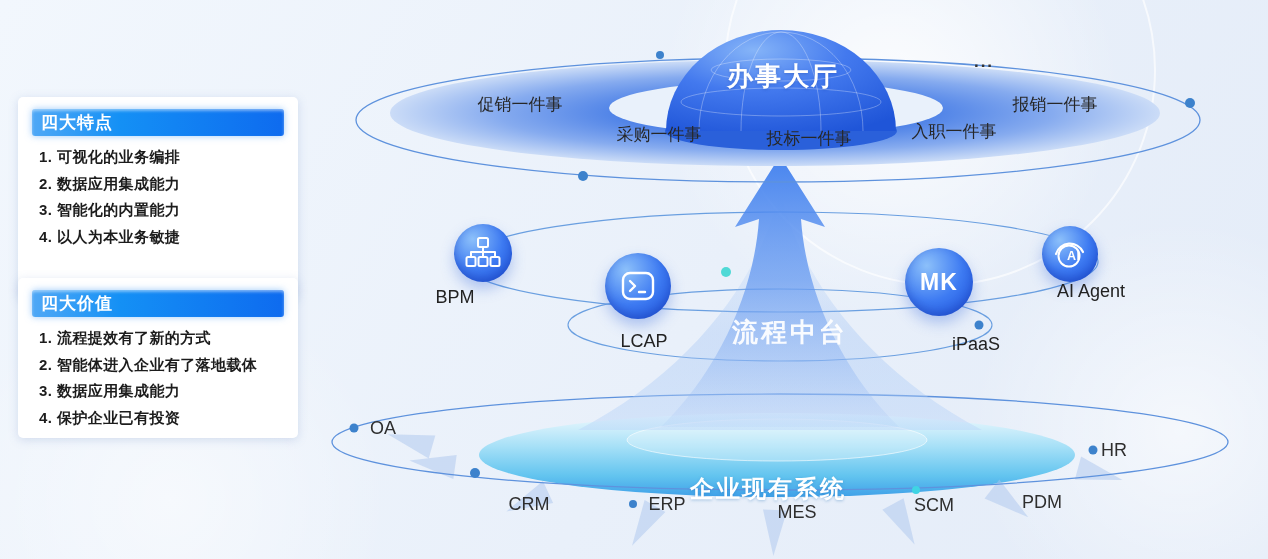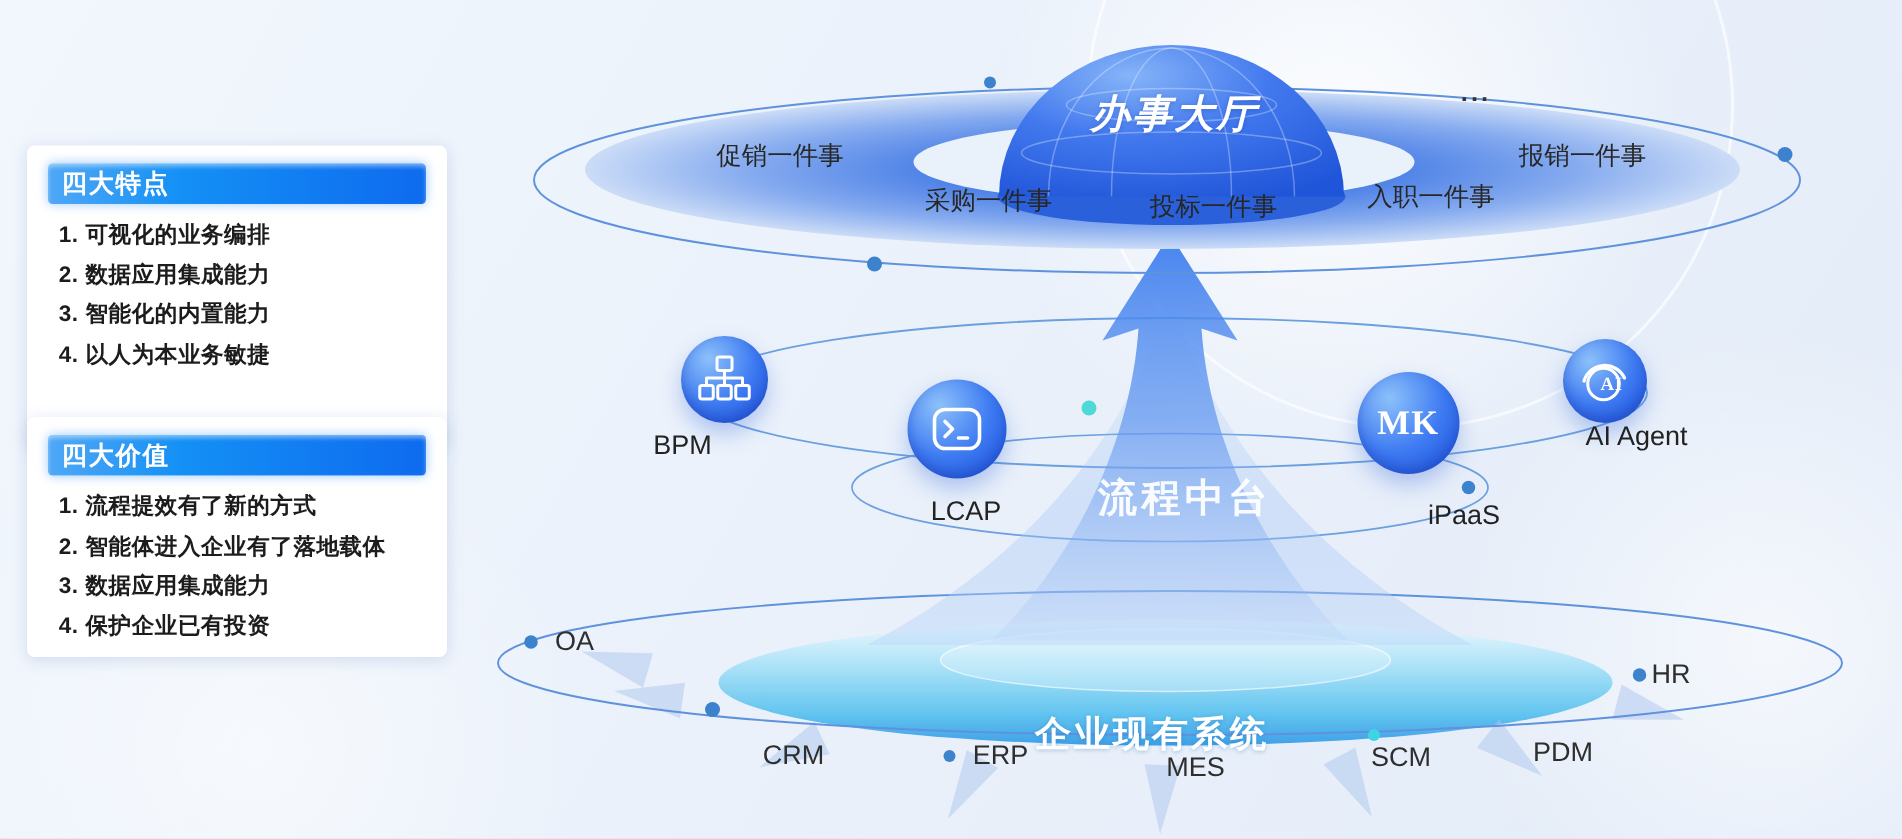--- a/index.html
+++ b/index.html
@@ -26,30 +26,29 @@
     background:linear-gradient(90deg,#4fa8f6 0%,#1490f5 35%,#0e6bef 100%);
     box-shadow:inset 0 2px 3px rgba(255,255,255,.45),0 0 7px rgba(80,160,245,.55);
   }
   .panel ol{margin:11px 0 0;padding-left:25px;font-size:15px;color:#1c1c1c;font-weight:bold;}
   .panel li{margin-bottom:7px;letter-spacing:.4px;line-height:1.3;}
   
   .lbl{position:absolute;transform:translate(-50%,-50%);white-space:nowrap;z-index:3;}
   .lbl-cn{font-size:17px;color:#272727;}
   .lbl-sys{font-size:18px;color:#2e2e2e;}
   .lbl-node{font-size:18px;color:#222;}
-  .t-hall{font-size:26px;font-weight:bold;color:#fff;letter-spacing:2px;text-shadow:0 1px 3px rgba(20,60,160,.35);font-style:italic;}
+  .t-hall{font-size:26px;font-weight:bold;color:#fff;letter-spacing:2px;text-shadow:0 1px 3px rgba(20,60,160,.35);}
   .t-mid{font-size:26px;font-weight:bold;color:rgba(255,255,255,.93);letter-spacing:3px;}
   .t-bot{font-size:24px;font-weight:bold;color:#fff;letter-spacing:2px;text-shadow:0 1px 3px rgba(30,110,180,.35);}
   .t-more{font-size:17px;font-weight:bold;color:#333;letter-spacing:2px;}
   
   .sphere{
     position:absolute;border-radius:50%;z-index:2;
     background:radial-gradient(circle at 32% 26%,#8cc0fa 0%,#3e7bf2 52%,#1c4fd9 100%);
     box-shadow:0 7px 14px rgba(60,110,220,.35), inset 0 -4px 8px rgba(20,50,160,.35);
-    font-family:Liberation Serif, serif;
   }
   .sphere svg{position:absolute;left:0;top:0;}
   .sphere-bpm{left:454px;top:224px;width:58px;height:58px;}
   .sphere-lcap{left:605px;top:253px;width:66px;height:66px;}
   .sphere-mk{left:905px;top:248px;width:68px;height:68px;}
   .sphere-ai{left:1042px;top:226px;width:56px;height:56px;}
   .mk-text{position:absolute;left:0;top:0;width:100%;height:100%;display:flex;align-items:center;justify-content:center;
     color:#fff;font-weight:bold;font-size:23px;letter-spacing:1px;}
   .ai-badge{position:absolute;left:25px;top:23px;color:#fff;font-weight:bold;font-size:12.5px;letter-spacing:.5px;}
 </style>

